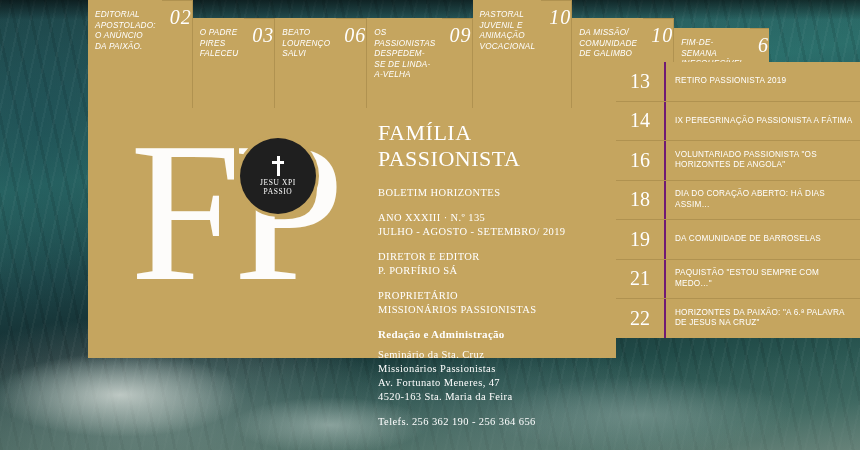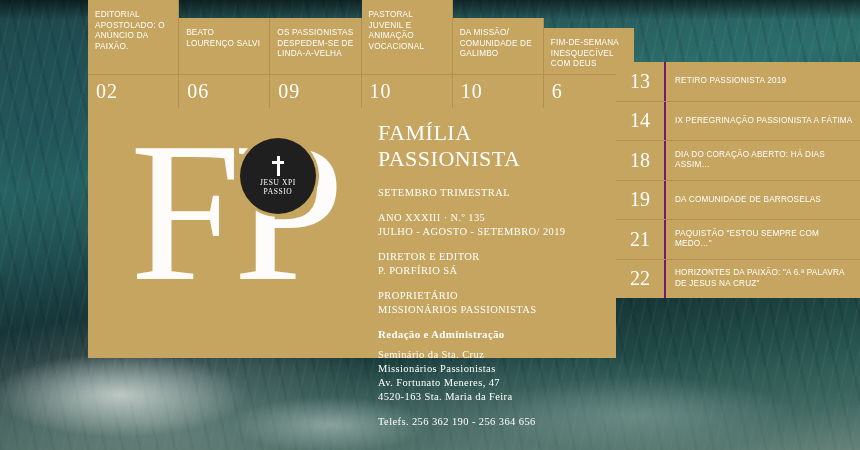--- a/index.html
+++ b/index.html
@@ -69,21 +69,22 @@
     width: 546px;
     height: 108px;
     display: flex;
   }
   .top-col {
     position: relative;
     flex: 1 1 0;
     border-right: 1px solid #b09250;
     box-sizing: border-box;
     display: flex;
-    flex-direction: column;
+    flex-direction: row;
+    font-style: italic;
   }
   .top-col:last-child { border-right: none; }
   .top-col .title-wrap {
     flex: 1 1 auto;
     padding: 10px 6px 0 7px;
   }
   .top-col .t-title {
     font-family: "Liberation Sans", sans-serif;
     font-size: 8.2px;
     line-height: 10.5px;
@@ -254,20 +255,26 @@
 
   <div class="top-strip">
 
     <div class="top-col gold stagger-a">
       <div class="title-wrap">
         <div class="t-title">EDITORIAL APOSTOLADO: O ANÚNCIO DA PAIXÃO.</div>
       </div>
       <div class="t-num">02</div>
     </div>
 
+    <div class="top-col gold stagger-b">
+      <div class="title-wrap">
+        <div class="t-title">O PADRE PIRES FALECEU</div>
+      </div>
+      <div class="t-num">03</div>
+    </div>
 
     <div class="top-col gold stagger-b">
       <div class="title-wrap">
         <div class="t-title">BEATO LOURENÇO SALVI</div>
       </div>
       <div class="t-num">06</div>
     </div>
 
     <div class="top-col gold stagger-b">
       <div class="title-wrap">
@@ -301,20 +308,24 @@
 
   <div class="right-col">
 
     <div class="r-row">
       <div class="r-num">13</div>
       <div class="r-txt">RETIRO PASSIONISTA 2019</div>
     </div>
     <div class="r-row">
       <div class="r-num">14</div>
       <div class="r-txt">IX PEREGRINAÇÃO PASSIONISTA A FÁTIMA</div>
+    </div>
+    <div class="r-row">
+      <div class="r-num">16</div>
+      <div class="r-txt">VOLUNTARIADO PASSIONISTA "OS HORIZONTES DE ANGOLA"</div>
     </div>
     <div class="r-row">
       <div class="r-num">18</div>
       <div class="r-txt">DIA DO CORAÇÃO ABERTO: HÁ DIAS ASSIM…</div>
     </div>
     <div class="r-row">
       <div class="r-num">19</div>
       <div class="r-txt">DA COMUNIDADE DE BARROSELAS</div>
     </div>
     <div class="r-row">
@@ -334,21 +345,21 @@
       <div class="fp-letters">FP</div>
       <div class="seal">
         <div class="cross"></div>
         <div class="s-line">JESU XPI</div>
         <div class="s-line">PASSIO</div>
       </div>
     </div>
 
     <div class="masthead">
       <div class="mh-title">FAMÍLIA PASSIONISTA</div>
-      <div class="mh-line">SETEMBRO TRIMESTRAL</div>
+      <div class="mh-line">BOLETIM HORIZONTES</div>
       <div class="mh-gap"></div>
       <div class="mh-line">ANO XXXIII · N.º 135</div>
       <div class="mh-line">JULHO - AGOSTO - SETEMBRO/ 2019</div>
       <div class="mh-gap"></div>
       <div class="mh-line">DIRETOR E EDITOR</div>
       <div class="mh-line">P. PORFÍRIO SÁ</div>
       <div class="mh-gap"></div>
       <div class="mh-line">PROPRIETÁRIO</div>
       <div class="mh-line">MISSIONÁRIOS PASSIONISTAS</div>
       <div class="mh-gap"></div>

